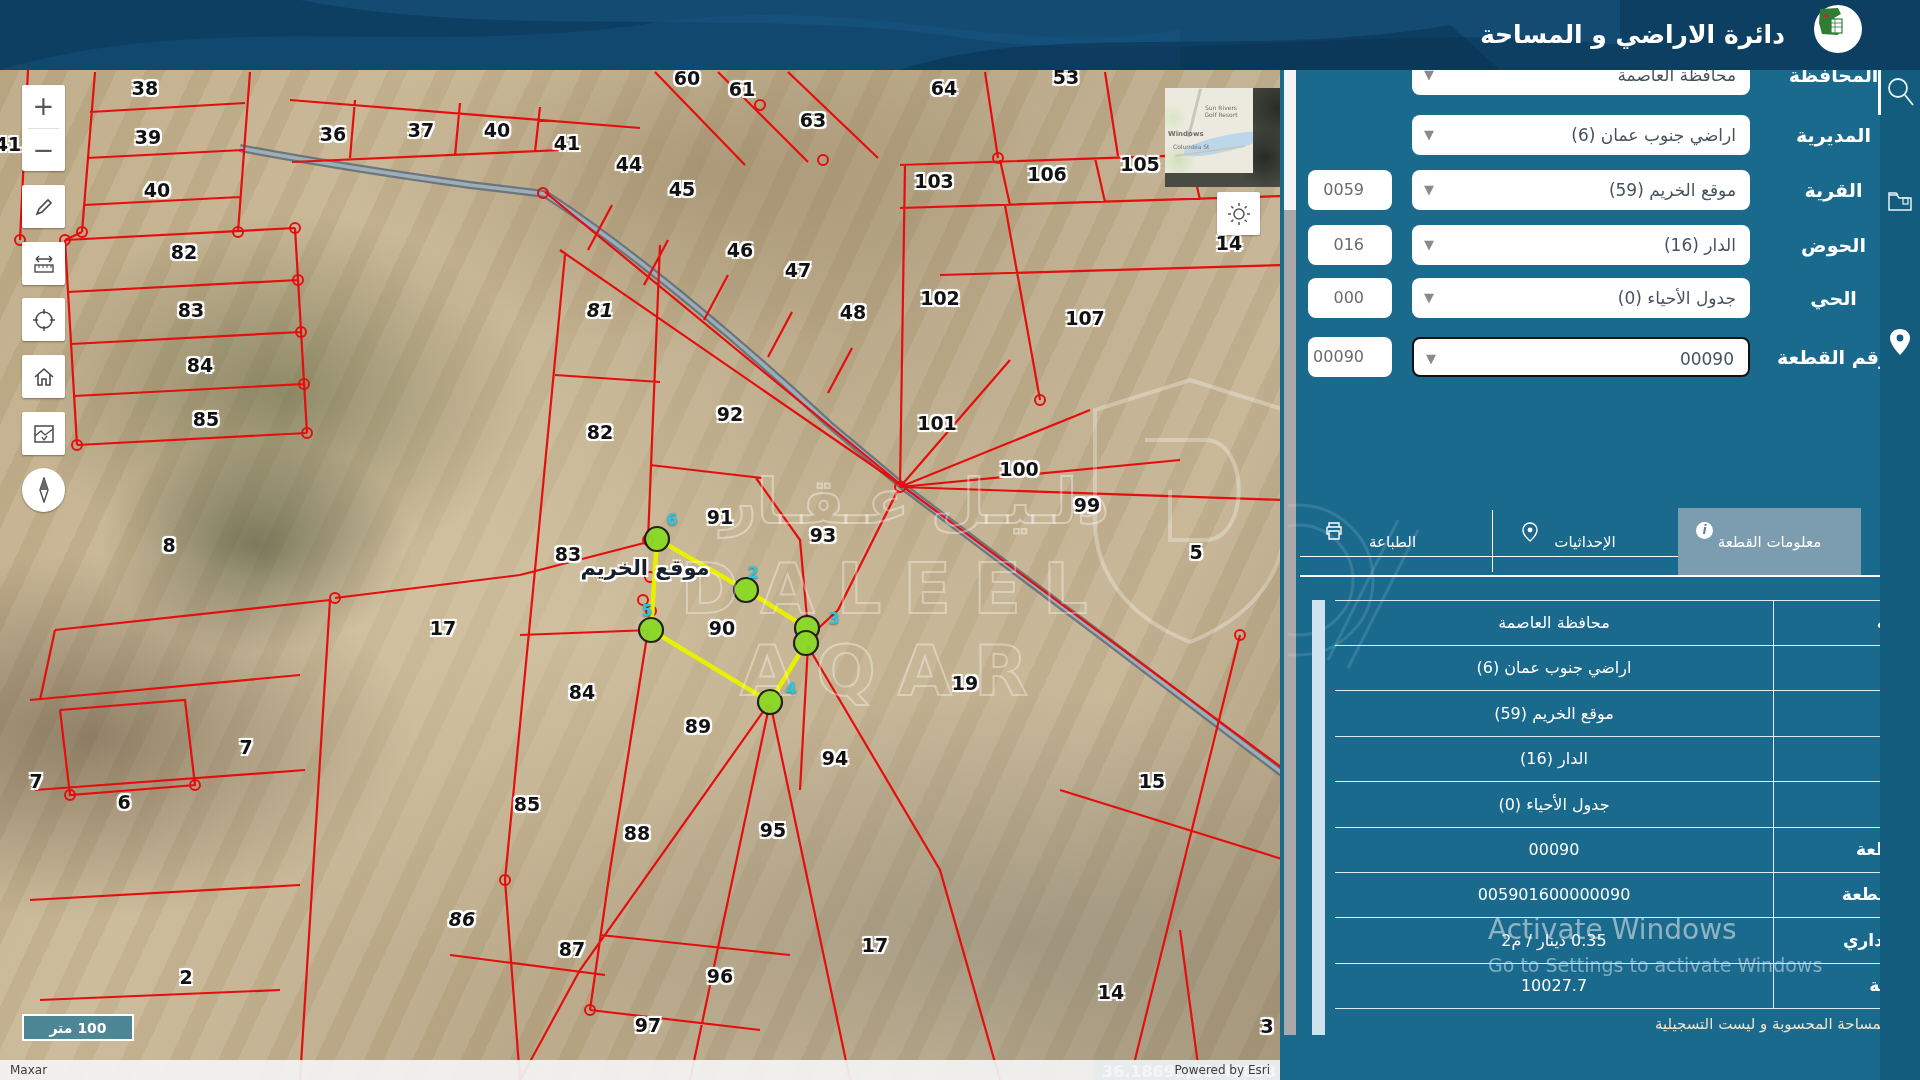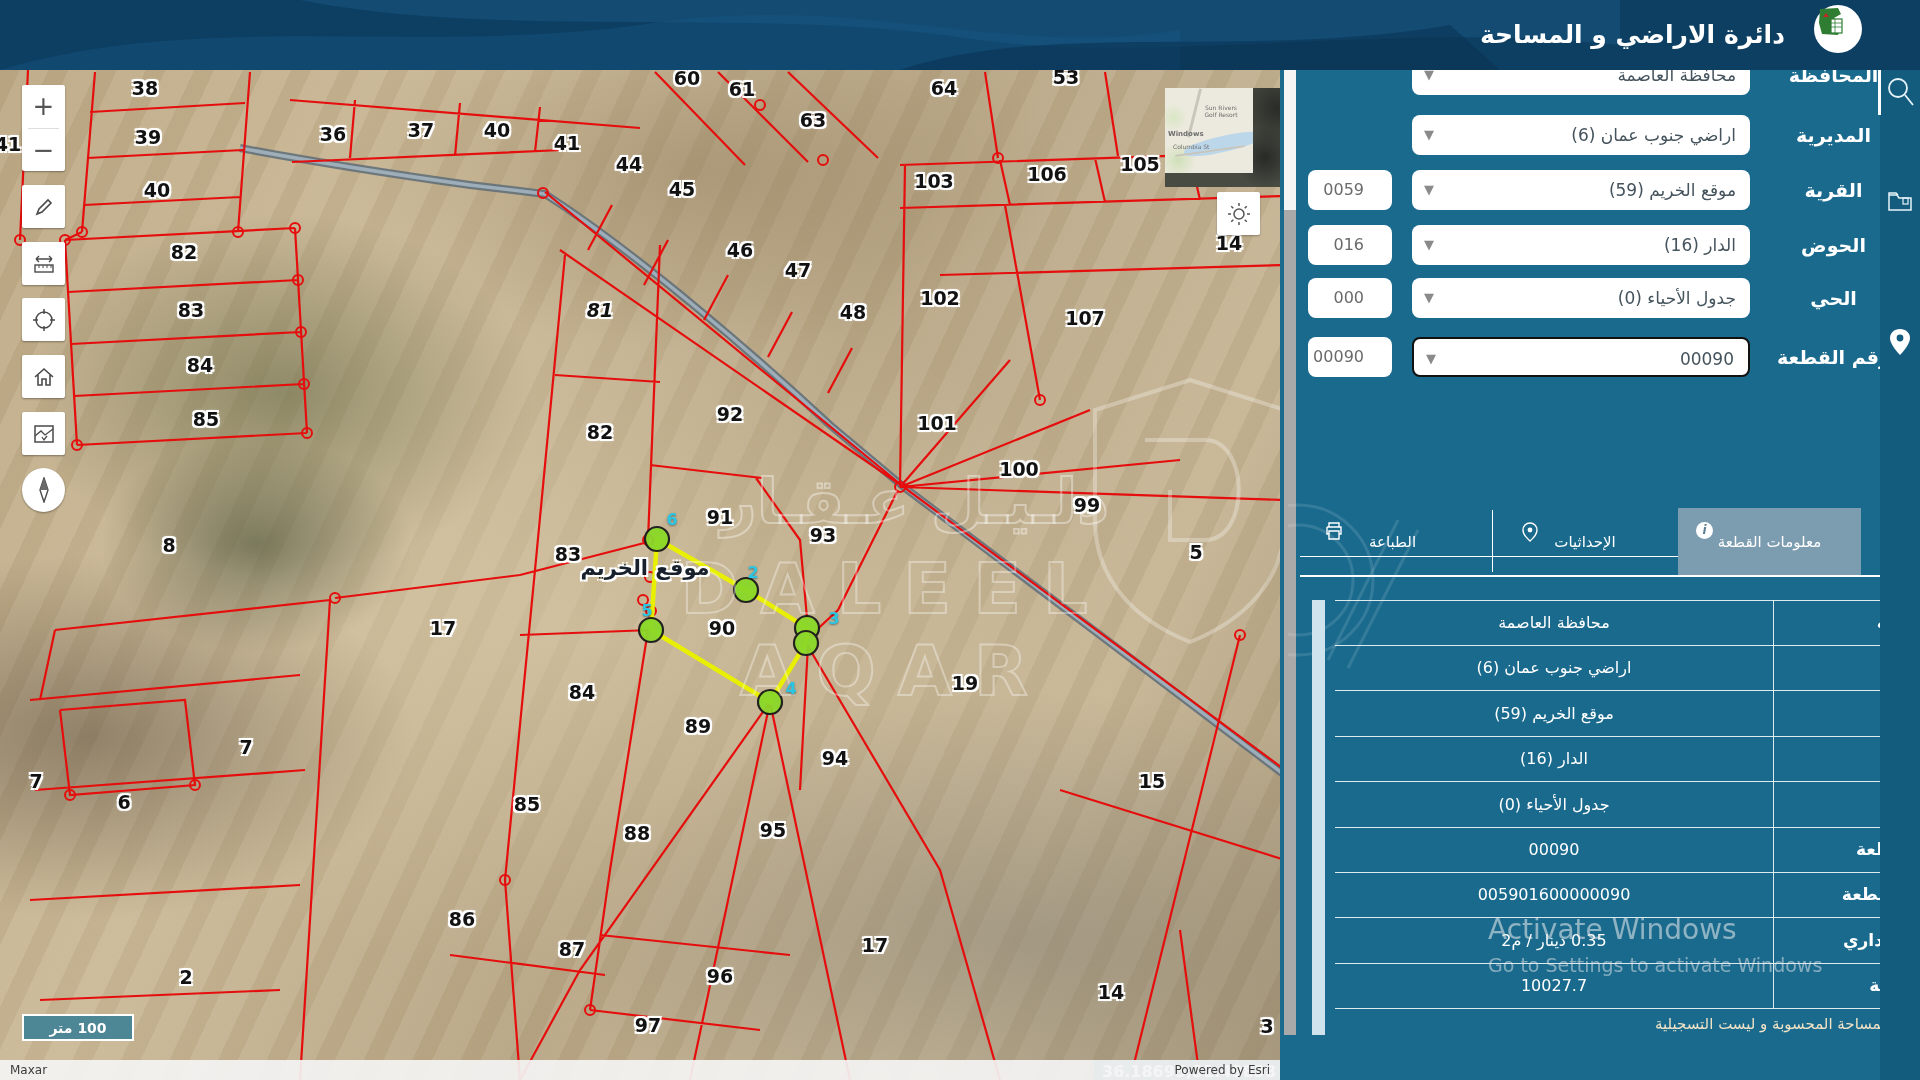--- a/index.html
+++ b/index.html
@@ -258,21 +258,21 @@
         <span class="plabel" style="left: 698px; top: 656px;">89</span>
         <span class="plabel" style="left: 965px; top: 613px;">19</span>
         <span class="plabel" style="left: 835px; top: 688px;">94</span>
         <span class="plabel" style="left: 527px; top: 734px;">85</span>
         <span class="plabel" style="left: 637px; top: 763px;">88</span>
         <span class="plabel" style="left: 773px; top: 760px;">95</span>
         <span class="plabel" style="left: 246px; top: 677px;">7</span>
         <span class="plabel" style="left: 36px; top: 711px;">7</span>
         <span class="plabel" style="left: 124px; top: 732px;">6</span>
         <span class="plabel" style="left: 1152px; top: 711px;">15</span>
-        <span class="plabel" style="left: 462px; top: 849px;">86</span>
+        <span class="plabel" style="left: 462px; top: 849px; font-style: italic;">86</span>
         <span class="plabel" style="left: 572px; top: 879px;">87</span>
         <span class="plabel" style="left: 720px; top: 906px;">96</span>
         <span class="plabel" style="left: 648px; top: 955px;">97</span>
         <span class="plabel" style="left: 875px; top: 875px;">17</span>
         <span class="plabel" style="left: 186px; top: 907px;">2</span>
         <span class="plabel" style="left: 1229px; top: 173px;">14</span>
         <span class="plabel" style="left: 1111px; top: 922px;">14</span>
         <span class="plabel" style="left: 1267px; top: 956px;">3</span>
       </div>
     <div id="vlabels">

